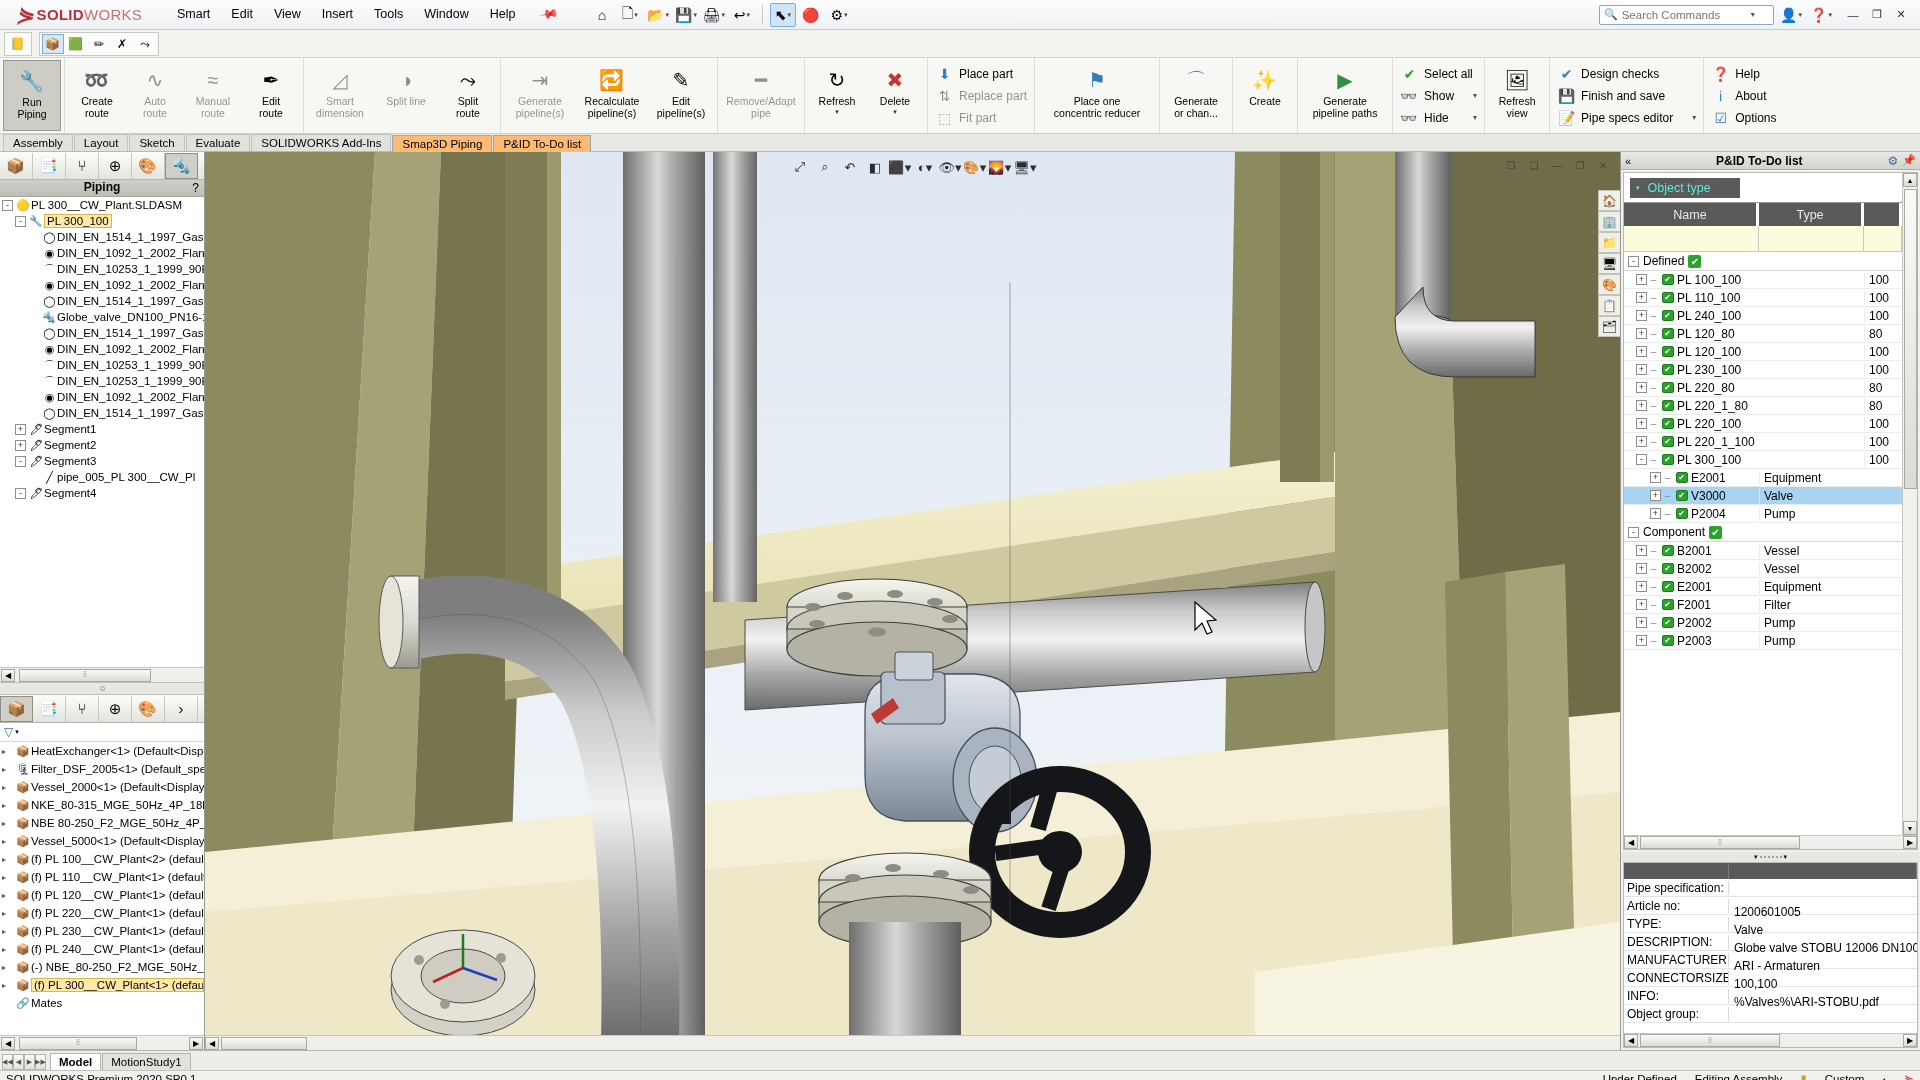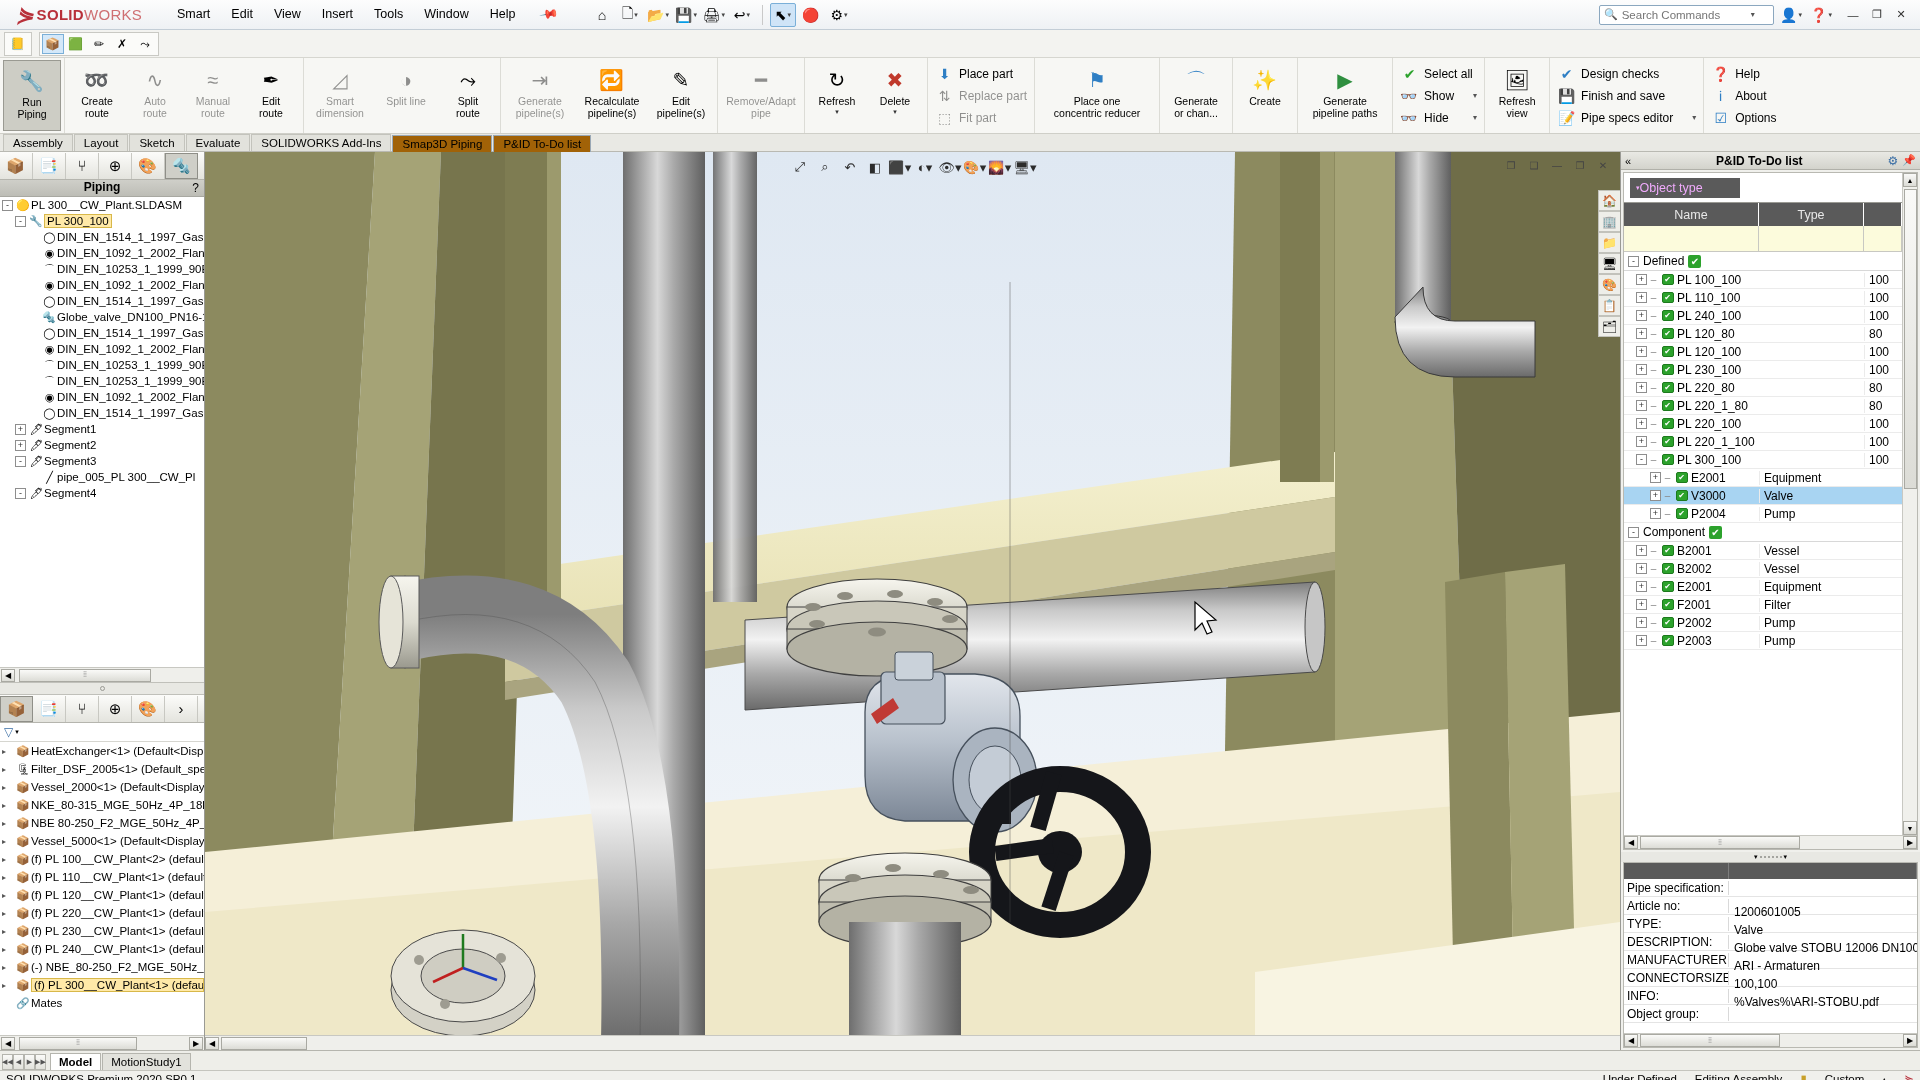--- a/index.html
+++ b/index.html
@@ -59,21 +59,21 @@
   .rrow .gi { width:19px; text-align:center; font-size:14px;}
   .rrow .lbl { font-size:12px;}
   .rrow .car { font-size:8px; color:#555; margin-left:auto; padding-left:14px;}
   .mini-car { font-size:7px; color:#333; }
 
   
   .cmdtabs { height:18px; background:#e9e9e4; display:flex; align-items:flex-end;
     border-bottom:1px solid #b9b9b2; padding-left:3px; }
   .cmdtab { font-size:11.5px; padding:2px 9px 2px 9px; border:1px solid #c3c3bc;
     border-bottom:none; background:#e2e2dc; margin-right:1px; cursor:default;}
-  .cmdtab.sel { background:#a16207; border-color:#9aa8b5; position:relative; top:1px;}
+  .cmdtab.sel { background:#fdba74; border-color:#9aa8b5; position:relative; top:1px;}
 
   
   .workarea { position:relative; height:898px; display:flex; background:#6c6c6c;}
 
   
   .leftpanel { width:205px; background:#f0f0ec; display:flex; flex-direction:column;
     border-right:1px solid #9a9a94;}
   .tabstrip { height:28px; background:linear-gradient(#fcfcfa,#e4e4de); display:flex;
     align-items:center; border-bottom:1px solid #b5b5ae;}
   .tstab { width:33px; height:26px; display:flex; align-items:center; justify-content:center;
@@ -121,26 +121,26 @@
     background:#efefeb; border-top:1px solid #c8c8c2; display:flex; align-items:center;}
 
   
   .rightpanel { width:300px; background:#f0f0ec; display:flex; flex-direction:column;
     border-left:1px solid #9a9a94;}
   .rp-head { height:18px; background:linear-gradient(#e9e9e4,#d3d3cc); display:flex;
     align-items:center; padding:0 4px; border-bottom:1px solid #b0b0a9; font-size:12px;}
   .rp-head .ttl { flex:1; text-align:center; font-weight:bold;}
   .rp-body { flex:1; background:#fff; display:flex; flex-direction:column; overflow:hidden;
     border:1px solid #b9b9b2; margin:2px;}
-  .objtype { margin:5px 6px 4px 6px; height:20px; background:#5a5a5a; color:#f0abfc;
-    display:flex; align-items:center; padding:0 6px; gap:0; font-size:12.5px; width:110px;}
+  .objtype { margin:5px 6px 4px 6px; height:20px; background:#5a5a5a; color:#5eead4;
+    display:flex; align-items:center; padding:0 6px; gap:8px; font-size:12.5px; width:110px;}
   .grid-head { display:flex; height:24px; background:#5a5a5a; color:#e8e8e8; font-size:12.5px;
     border-top:1px solid #9a9a94;}
   .grid-head div { display:flex; align-items:center; justify-content:center;
-    border-right:1px solid #ffffff;}
+    border-right:3px solid #ffffff;}
   .gh-name { width:135px;} .gh-type{ width:105px;} .gh-x{ flex:1;}
   .filterrow { display:flex; height:26px; background:#fcfbdc; border-bottom:1px solid #c8c8c2;}
   .filterrow div { border-right:1px solid #c8c8c2;}
   .gridrows { flex:1; overflow:hidden; position:relative;}
   .grow { display:flex; height:18px; font-size:12px; align-items:center;
     border-bottom:1px solid #ebebeb; cursor:default;}
   .grow.sel { background:#a8d4f2;}
   .gc-name { width:135px; display:flex; align-items:center; gap:2px; overflow:hidden;}
   .gc-type { width:105px; border-left:1px solid #ebebeb; padding-left:4px; overflow:hidden;}
   .gc-x { flex:1; border-left:1px solid #ebebeb; padding-left:4px;}

